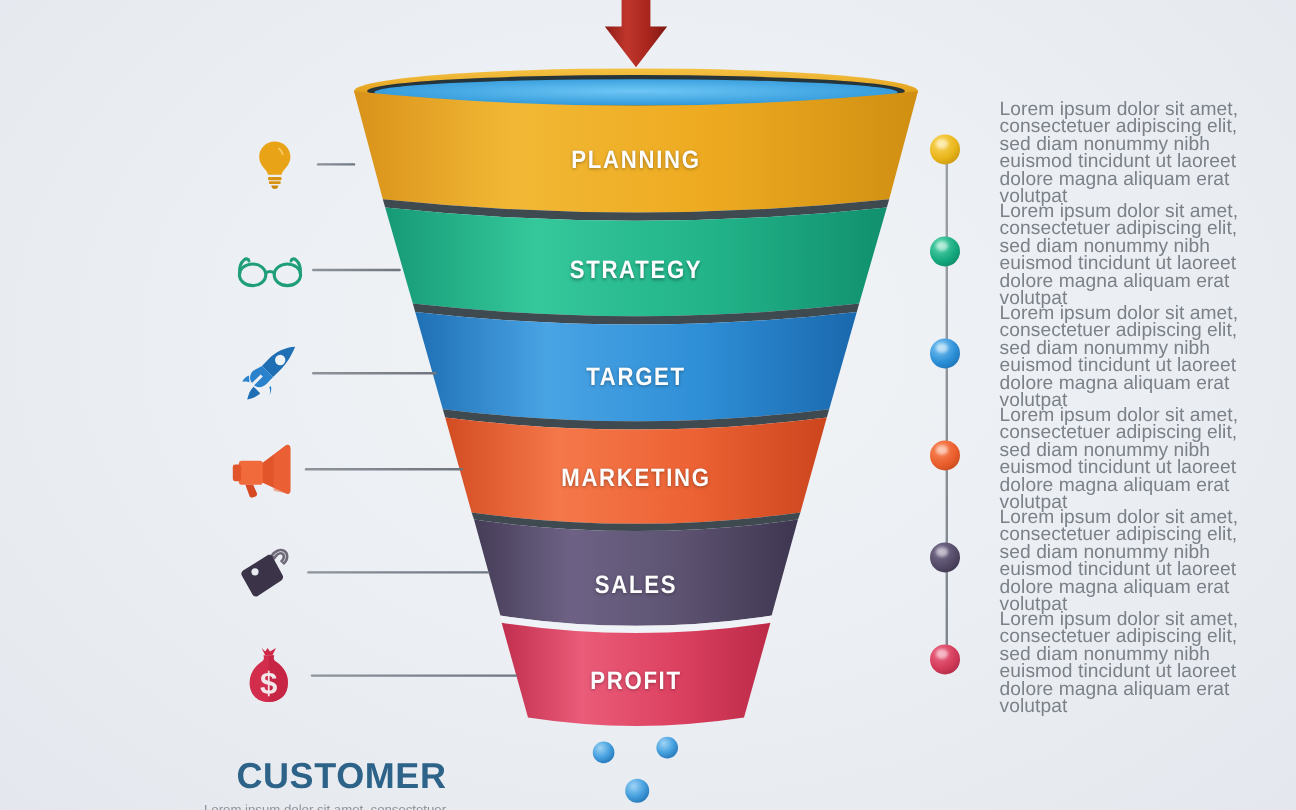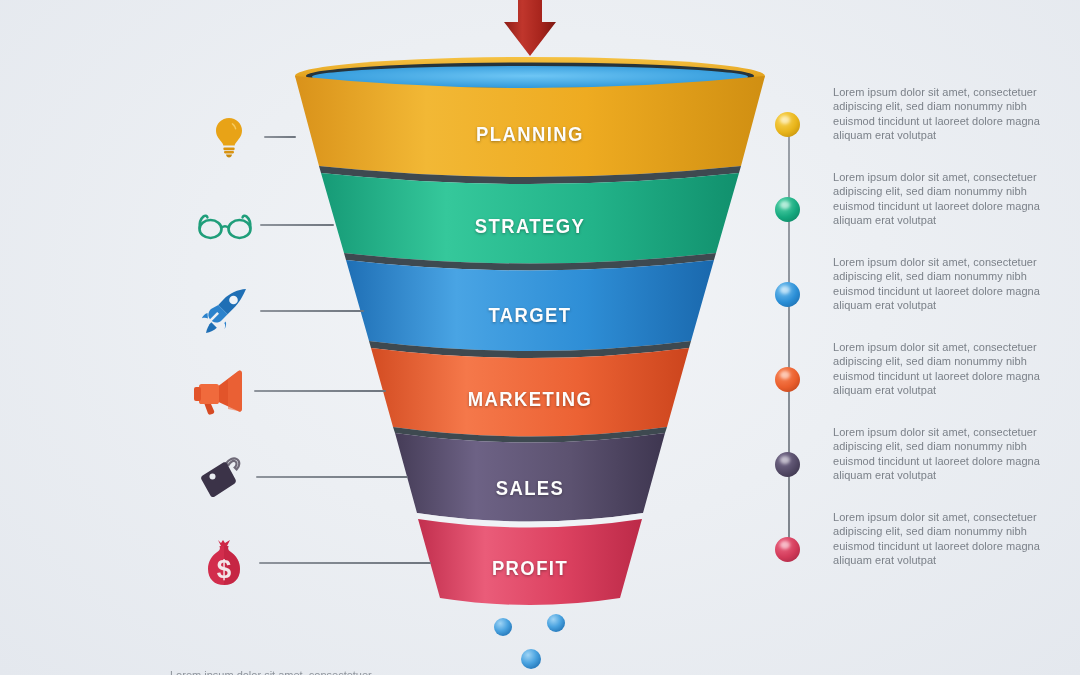--- a/index.html
+++ b/index.html
@@ -32,21 +32,21 @@
     white-space:nowrap;
   }
 
   
   .tl-line{position:absolute;left:788px;top:128px;width:2px;height:428px;
            background:linear-gradient(180deg,#9aa0a8,#7d838b);}
   .dot{position:absolute;width:25px;height:25px;border-radius:50%;}
   .dot::after{content:"";position:absolute;left:20%;top:14%;width:40%;height:32%;
               border-radius:50%;background:rgba(255,255,255,.55);filter:blur(1.5px);}
 
-  .desc{position:absolute;width:222px;font-size:11px;line-height:14.4px;
+  .desc{position:absolute;width:222px;font-size:16px;line-height:14.4px;
         color:#7b8189;letter-spacing:.05px;}
 
   
   .cust-title{position:absolute;left:197px;top:631px;font-size:30px;font-weight:bold;
               color:#2e6389;letter-spacing:.5px;}
   .cust-sub{position:absolute;left:170px;top:668px;width:300px;font-size:11px;
             line-height:14px;color:#8e949c;}
 </style>
 </head>
 <body>
@@ -240,15 +240,16 @@
   <div class="dot" style="left:775px;top:452px;background:radial-gradient(circle at 34% 28%, #7d7292, #534a66 55%, #332c42 100%);"></div>
   <div class="dot" style="left:775px;top:537px;background:radial-gradient(circle at 34% 28%, #ef6b87, #d23a59 55%, #9c2440 100%);"></div>
 
   <div class="desc" style="left:833px;top:85px;">Lorem ipsum dolor sit amet, consectetuer adipiscing elit, sed diam nonummy nibh euismod tincidunt ut laoreet dolore magna aliquam erat volutpat</div>
   <div class="desc" style="left:833px;top:170px;">Lorem ipsum dolor sit amet, consectetuer adipiscing elit, sed diam nonummy nibh euismod tincidunt ut laoreet dolore magna aliquam erat volutpat</div>
   <div class="desc" style="left:833px;top:255px;">Lorem ipsum dolor sit amet, consectetuer adipiscing elit, sed diam nonummy nibh euismod tincidunt ut laoreet dolore magna aliquam erat volutpat</div>
   <div class="desc" style="left:833px;top:340px;">Lorem ipsum dolor sit amet, consectetuer adipiscing elit, sed diam nonummy nibh euismod tincidunt ut laoreet dolore magna aliquam erat volutpat</div>
   <div class="desc" style="left:833px;top:425px;">Lorem ipsum dolor sit amet, consectetuer adipiscing elit, sed diam nonummy nibh euismod tincidunt ut laoreet dolore magna aliquam erat volutpat</div>
   <div class="desc" style="left:833px;top:510px;">Lorem ipsum dolor sit amet, consectetuer adipiscing elit, sed diam nonummy nibh euismod tincidunt ut laoreet dolore magna aliquam erat volutpat</div>
 
+  <div class="cust-title">CUSTOMER</div>
   <div class="cust-sub">Lorem ipsum dolor sit amet, consectetuer</div>
 
 </div>
 
 </body></html>

